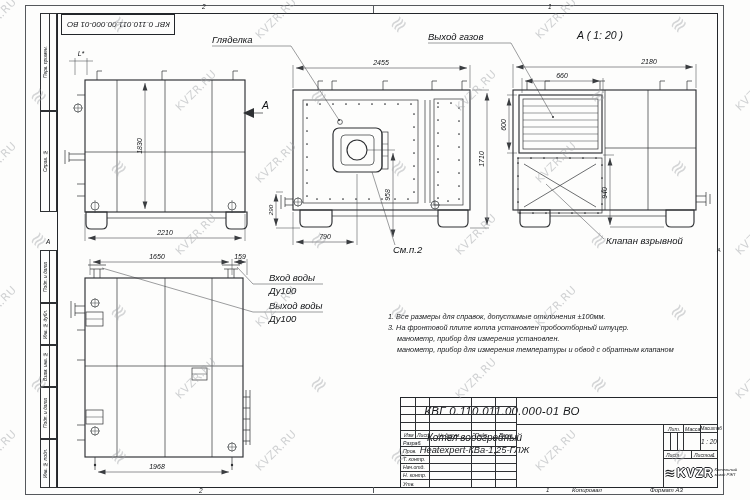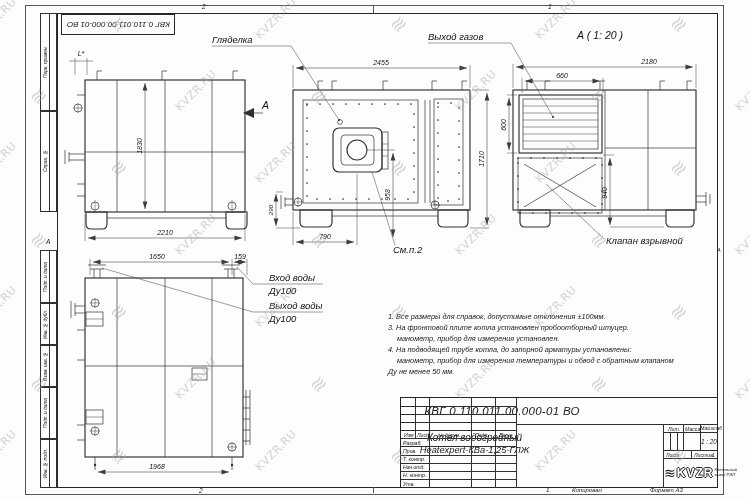--- a/index.html
+++ b/index.html
@@ -245,23 +245,21 @@
       <text class="lb" x="212" y="281">Ду100</text>
       <text class="lb" x="212" y="296">Выход воды</text>
       <text class="lb" x="212" y="309">Ду100</text>
     </g>
   </svg>
 
   <div class="ov notes">
     <div>1. Все размеры для справок, допустимые отклонения ±100мм.</div>
     <div>3. На фронтовой плите котла установлен пробоотборный штуцер.</div>
     <div class="ind">манометр, прибор для измерения установлен.</div>
-    <div>4. На подводящей трубе котла, до запорной арматуры установлены:</div>
     <div class="ind">манометр, прибор для измерения температуры и обвод с обратным клапаном</div>
-    <div>Ду не менее 50 мм.</div>
   </div>
 
   <div class="ov tb">
     <div class="v" style="left:115px;top:0;height:90px;"></div>
     <div class="v" style="left:14px;top:0;height:40px;"></div>
     <div class="v" style="left:28px;top:0;height:90px;"></div>
     <div class="v" style="left:70px;top:0;height:90px;"></div>
     <div class="v" style="left:94px;top:0;height:90px;"></div>
     <div class="h" style="top:8px;left:0;width:115px;"></div>
     <div class="h" style="top:16px;left:0;width:115px;"></div>

